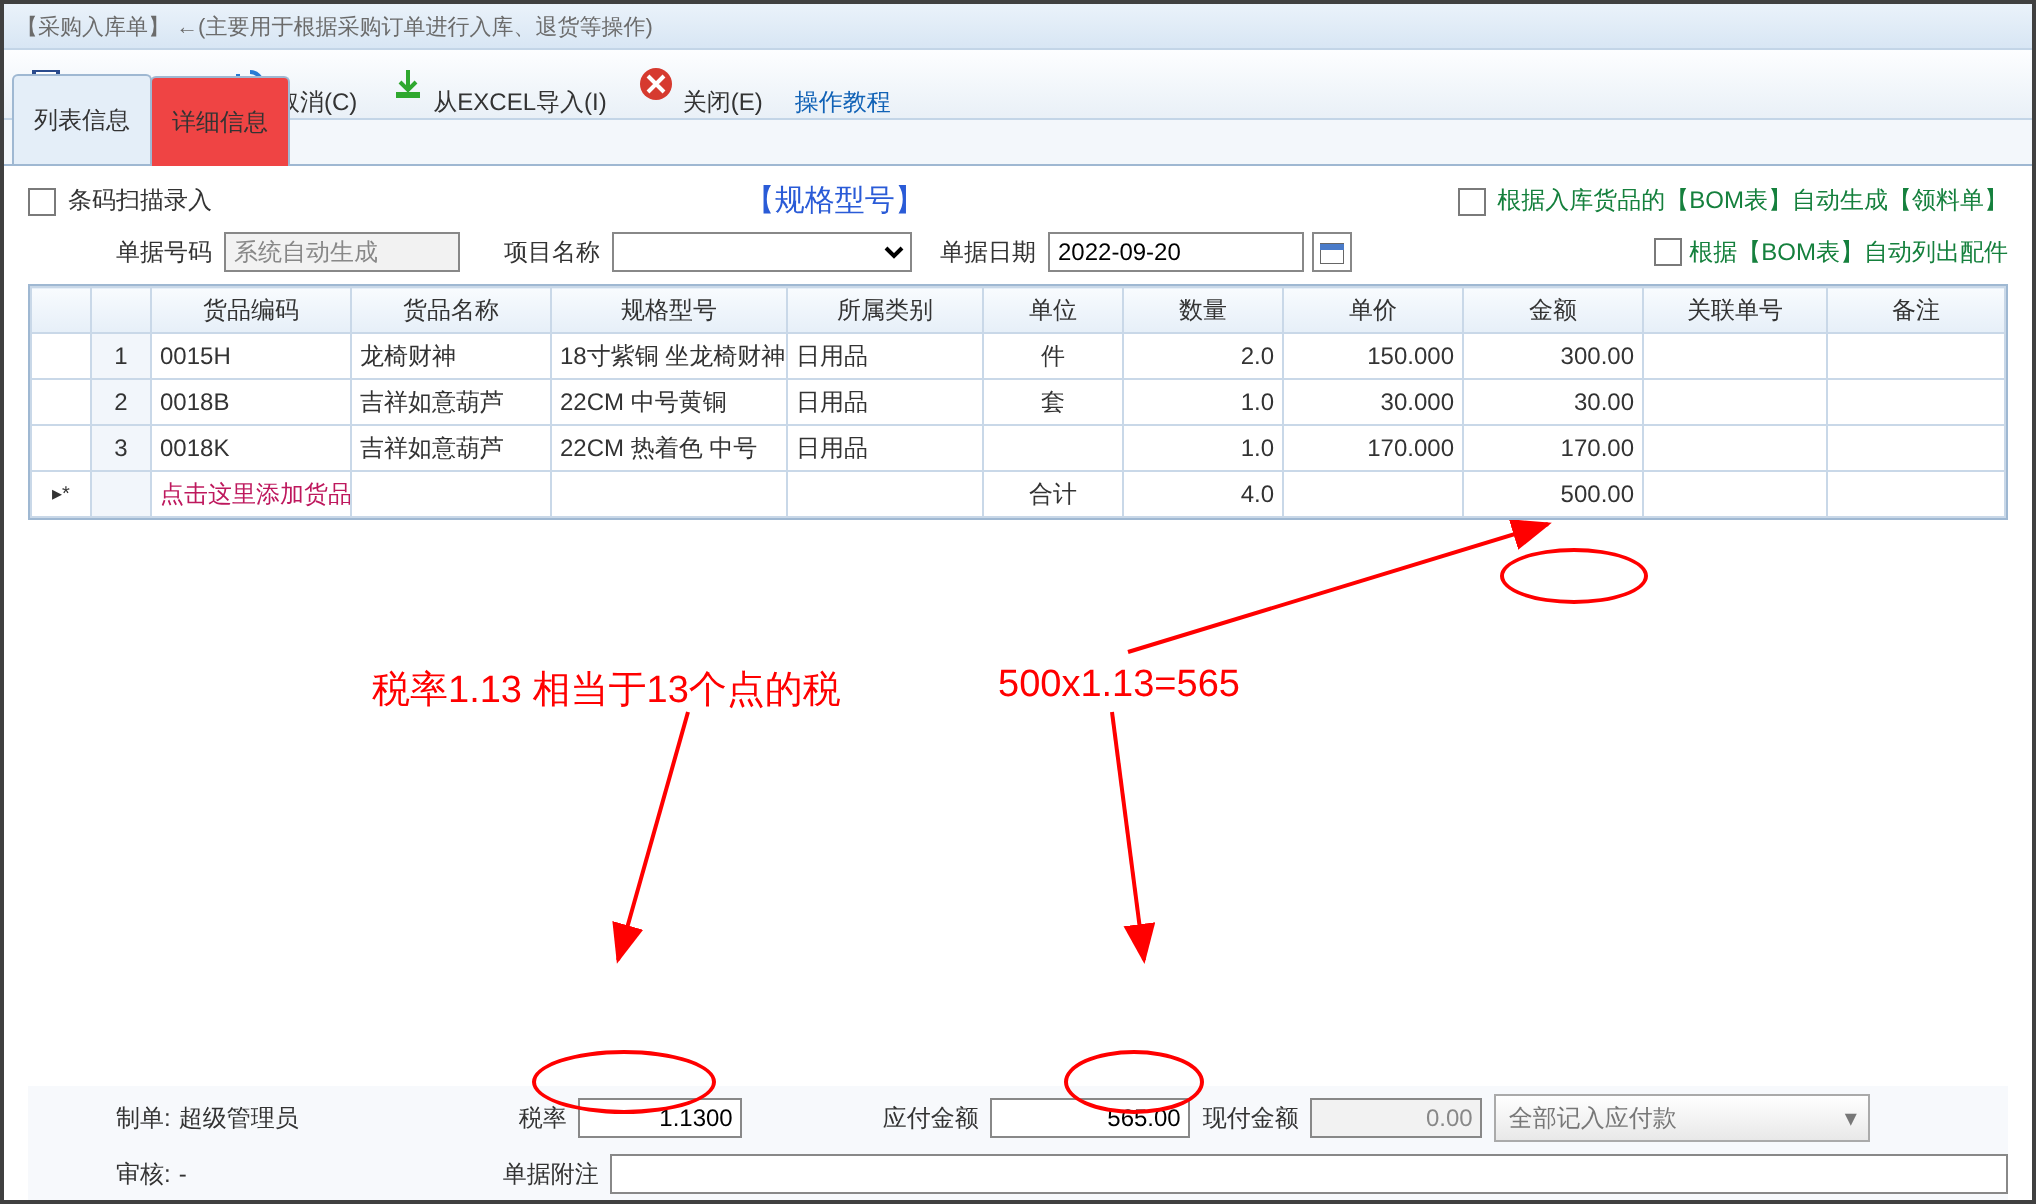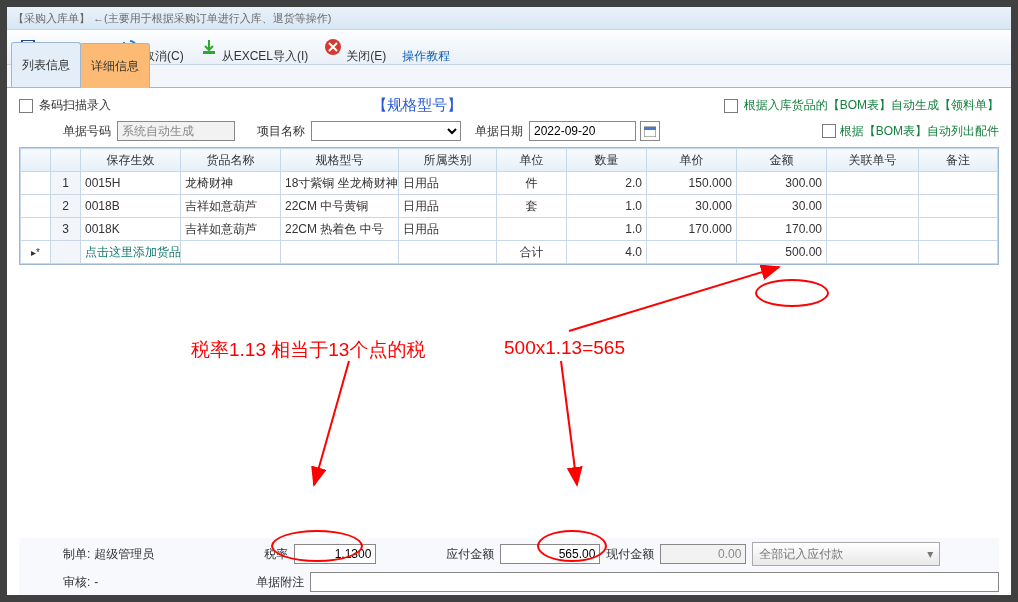--- a/index.html
+++ b/index.html
@@ -1,44 +1,44 @@
 <!DOCTYPE html>
 <html><head>
 <meta charset="utf-8">
 <style>
   html,body{margin:0;padding:0;font-family:"Microsoft YaHei","SimSun",sans-serif;font-size:12px;color:#333;background:#f0f0f0;}
-  .window{width:1018px;height:602px;background:#fff;border:7px solid #404040;box-sizing:border-box;position:relative;overflow:hidden;}
+  .window{width:1018px;height:602px;background:#fff;border:2px solid #404040;box-sizing:border-box;position:relative;overflow:hidden;}
   .titlebar{height:22px;background:linear-gradient(#eaf2fa,#d8e6f4);border-bottom:1px solid #c3d5e7;display:flex;align-items:center;padding:0 6px;color:#6b6b6b;font-size:11px;}
   .toolbar{height:34px;background:linear-gradient(#fdfeff,#e9f0f7);border-bottom:1px solid #c3d5e7;display:flex;align-items:center;padding:0 6px;gap:4px;}
   .tbtn{display:flex;align-items:center;height:26px;padding:0 6px;border-radius:3px;gap:4px;cursor:pointer;}
   .tbtn .ico{width:18px;height:18px;display:flex;align-items:center;justify-content:center;}
   .tbtn .lbl{font-size:12px;margin-top:18px;}
   .lbl.red{color:#d40000;font-weight:bold;}
   .lbl.blue{color:#1162b6;}
   .tabstrip{height:22px;background:#f3f7fb;border-bottom:1px solid #9fb8d2;display:flex;align-items:flex-end;padding-left:4px;}
   .tab{height:20px;line-height:20px;padding:12px 10px;border:1px solid #9fb8d2;border-bottom:none;margin-right:-1px;background:#e4eef8;border-radius:3px 3px 0 0;cursor:pointer;font-size:12px;color:#333;}
-  .tab.active{background:#fdba74;position:relative;top:1px;}
+  .tab.active{background:#ef4444;position:relative;top:1px;}
   .body{padding:8px 12px 0 12px;height:calc(100% - 22px - 34px - 22px);box-sizing:border-box;display:flex;flex-direction:column;position:relative;}
   .row{display:flex;align-items:center;margin-bottom:6px;gap:6px;}
   .chk{width:12px;height:12px;border:1px solid #7a7a7a;background:#fff;display:inline-block;}
   .headline{flex:1;text-align:center;color:#2a5bd7;font-size:15px;}
   .linkblue{color:#15803d;font-size:12px;cursor:pointer;}
   .formrow{display:flex;align-items:center;margin-bottom:6px;margin-left:44px;}
   .formrow .lab{width:54px;color:#333;text-align:justify;}
   .inp{height:20px;border:1px solid #888;background:#fff;padding:0 4px;font-size:12px;box-sizing:border-box;}
   .sel{height:20px;border:1px solid #888;background:#fff;font-size:12px;box-sizing:border-box;}
   .readonly{background:#f2f2f2;color:#888;}
   .btn{height:20px;border:1px solid #888;background:linear-gradient(#fff,#e4e4e4);padding:0 8px;font-size:12px;cursor:pointer;}
   .grid{border:1px solid #9fb8d2;flex:0 0 auto;}
   .grid table{border-collapse:collapse;width:100%;table-layout:fixed;}
   .grid th,.grid td{border:1px solid #c9d8e8;height:22px;padding:0 4px;font-size:12px;background:#fff;overflow:hidden;white-space:nowrap;}
   .grid th{background:linear-gradient(#f8fbfe,#e6eff8);font-weight:normal;}
   .grid .num{text-align:right;}
   .grid .ctr{text-align:center;}
-  .grid .placeholder{color:#0f766e;}
+  .grid .placeholder{color:#be185d;}
   .grid .rownum{text-align:center;background:#f2f6fb;}
   .rowhead{width:28px;background:#f2f6fb;text-align:center;}
   .canvas-area{flex:1;position:relative;background:#fff;}
   .bottom{border-top:none;background:#f7f9fc;}
   .bottom-rows{padding:4px 0 0 0;}
   .ann-text{position:absolute;color:#ff0000;font-size:19px;white-space:nowrap;}
   .circle{position:absolute;border:2px solid #ff0000;border-radius:50%;pointer-events:none;}
   .pay-dd{height:22px;border:1px solid #aaa;background:linear-gradient(#fff,#e8e8e8);padding:0 20px 0 6px;color:#777;font-size:12px;position:relative;display:flex;align-items:center;min-width:160px;}
   .pay-dd::after{content:"▾";position:absolute;right:6px;color:#777;}
   svg.arrow{position:absolute;left:0;top:0;pointer-events:none;}
@@ -111,21 +111,21 @@
     </div>
 
     <div class="formrow">
       <span class="lab">单据号码</span>
       <input class="inp readonly" style="width: 118px;" readonly="" value="系统自动生成">
       <span style="width:22px"></span>
       <span class="lab">项目名称</span>
       <select class="sel" style="width:150px"></select>
       <span style="width:14px"></span>
       <span class="lab">单据日期</span>
-      <input class="inp" style="width: 107px;" value="2022-09-20">
+      <input class="inp" style="width: 128px;" value="2022-09-20">
       <span style="width:4px"></span>
       <span style="width:18px;height:18px;border:1px solid #888;display:flex;align-items:center;justify-content:center;background:#fff;cursor:pointer;">
         <svg width="12" height="12">
             <rect x="0" y="2" width="12" height="10" fill="#fff" stroke="#666"></rect>
             <rect x="0" y="2" width="12" height="3" fill="#4a7bc9"></rect>
           </svg>
       </span>
       <span style="flex:1"></span>
       <span class="chk"></span>
       <span style="width:4px"></span>
@@ -146,21 +146,21 @@
             <col style="width:80px">
             <col style="width:90px">
             <col style="width:90px">
             <col style="width:92px">
             <col>
         </colgroup>
         <thead>
           <tr>
             <th class="rowhead"></th>
             <th class="rowhead"></th>
-            <th>保存生效</th>
+            <th>货品编码</th>
             <th>货品名称</th>
             <th>规格型号</th>
             <th>所属类别</th>
             <th>单位</th>
             <th>数量</th>
             <th>单价</th>
             <th>金额</th>
             <th>关联单号</th>
             <th>备注</th>
           </tr>

